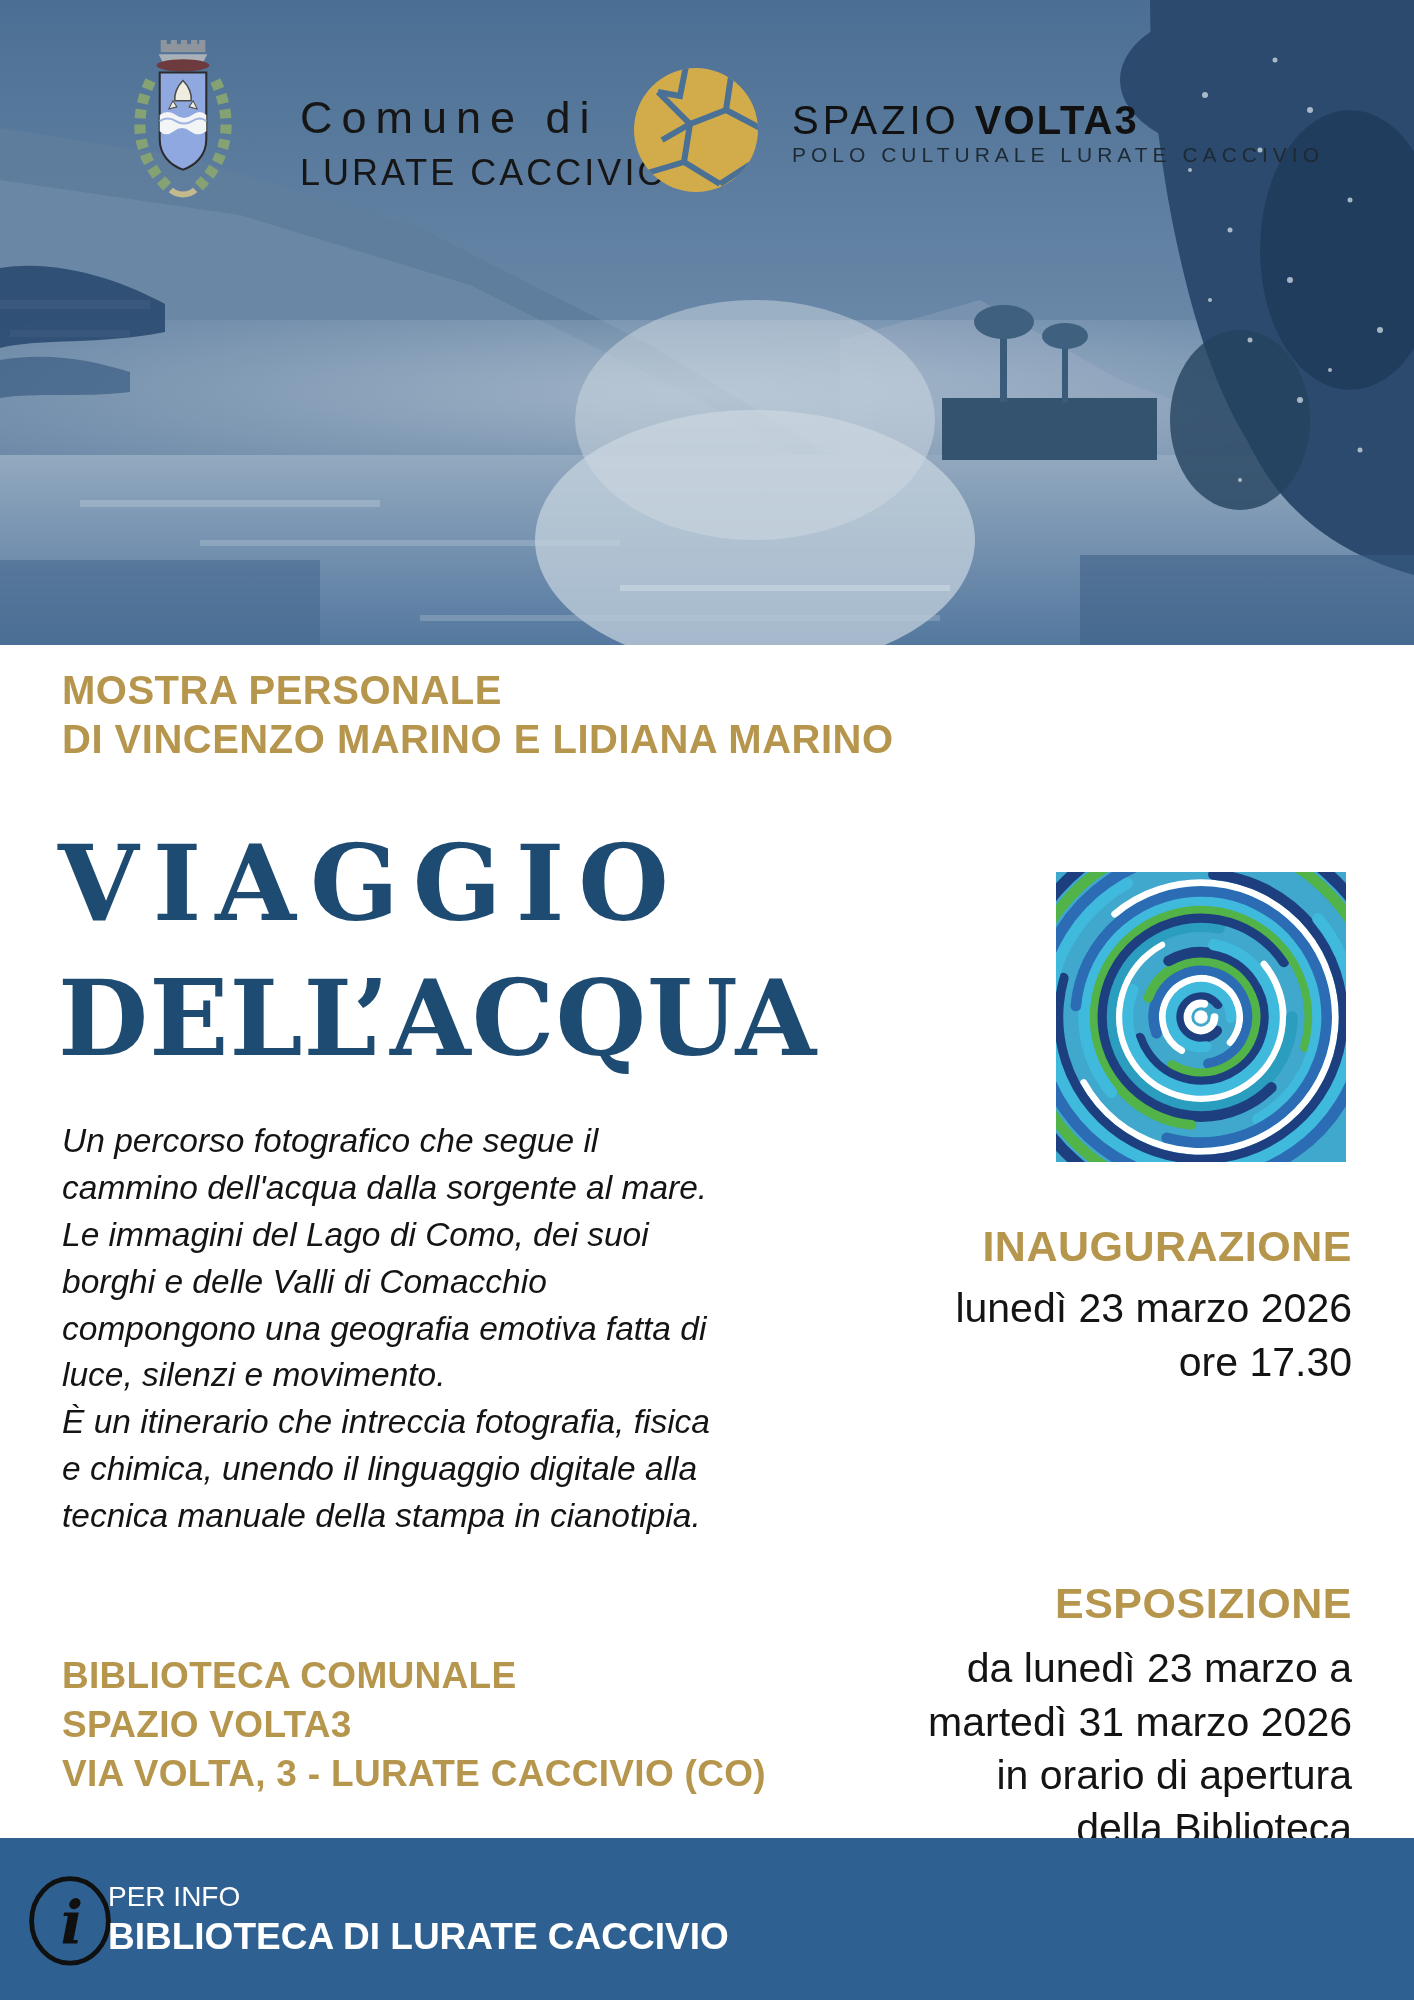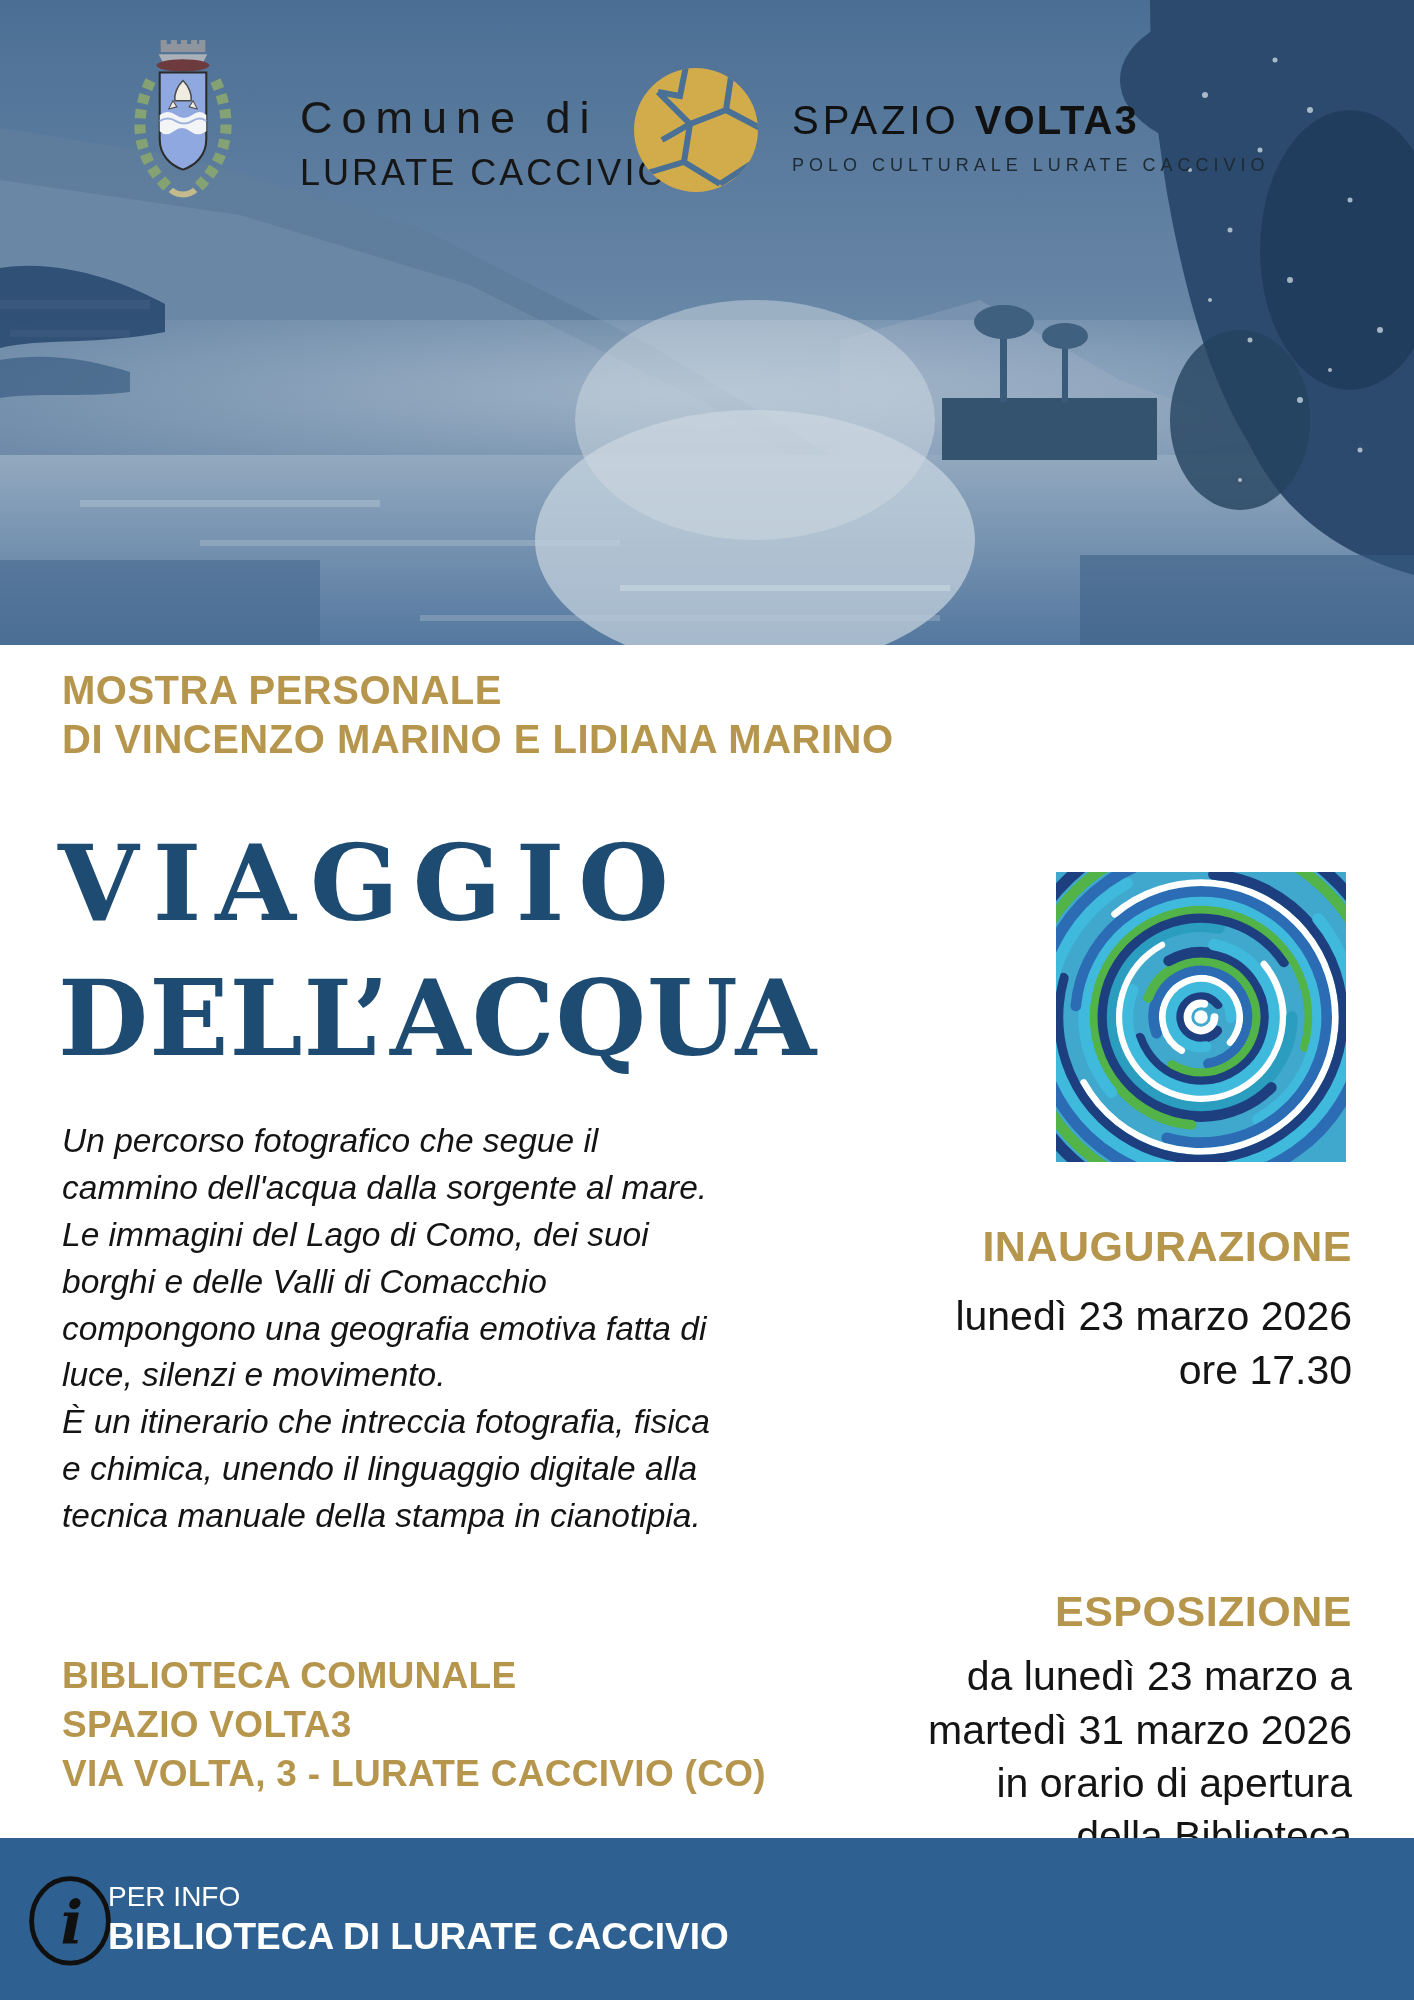--- a/index.html
+++ b/index.html
@@ -12,40 +12,40 @@
   .hero svg{display:block;}
   .header-row{position:absolute;left:0;top:0;width:1414px;height:240px;}
   .coa{position:absolute;left:122px;top:38px;width:122px;height:162px;}
   .comune-text{position:absolute;left:300px;top:92px;color:#161616;}
   .comune-line1{font-size:45px;letter-spacing:9px;font-weight:400;}
   .comune-line2{font-size:36px;letter-spacing:3px;font-weight:400;margin-top:8px;}
   .volta-logo{position:absolute;left:628px;top:62px;width:136px;height:136px;}
   .spazio-text{position:absolute;left:792px;top:98px;color:#111;}
   .spazio-name{font-size:40px;letter-spacing:4px;}
   .spazio-name .bold{font-weight:700;letter-spacing:2px;}
-  .spazio-sub{font-size:18px;letter-spacing:5px;margin-top:12px;color:#1d2a33;}
+  .spazio-sub{font-size:21px;letter-spacing:5px;color:#1d2a33;}
   
   .kicker{position:absolute;left:62px;top:666px;color:#b6954c;font-weight:700;
           font-size:40px;line-height:1.22;letter-spacing:0.5px;}
   .title{position:absolute;left:58px;top:816px;color:#1d4b72;
          font-family:"DejaVu Serif",serif;font-weight:700;line-height:1.3;}
   .title-line1{font-size:104px;letter-spacing:14px;}
   .title-line2{font-size:104px;letter-spacing:1px;}
   
   .artwork{position:absolute;left:1056px;top:868px;width:290px;height:298px;}
   .artwork svg{display:block;width:100%;height:100%;}
   
   .description{position:absolute;left:62px;top:1118px;width:655px;
                font-style:italic;font-size:33.5px;line-height:1.40;color:#141414;}
   .description p{margin:0;}
   .description .b{font-weight:400;}
   
   .right-col{position:absolute;right:62px;top:1222px;width:660px;text-align:right;color:#141414;}
   .section-heading{color:#b6954c;font-weight:700;font-size:43px;letter-spacing:0.5px;}
-  .section-lines{font-size:41px;line-height:1.32;margin-top:18px;}
+  .section-lines{font-size:41px;line-height:1.32;margin-top:10px;}
   .expo{margin-top:190px;}
   .expo .section-lines{margin-top:14px;line-height:1.30;}
   
   .venue{position:absolute;left:62px;top:1652px;color:#b6954c;font-weight:700;
          font-size:37px;line-height:1.32;letter-spacing:0.3px;}
   
   .footer{position:absolute;left:0;top:1838px;width:1414px;height:162px;background:#2e6191;
           display:flex;align-items:center;justify-content:space-between;
           box-sizing:border-box;padding:0 62px 0 22px;color:#ffffff;}
   .footer-left{display:flex;align-items:center;}

